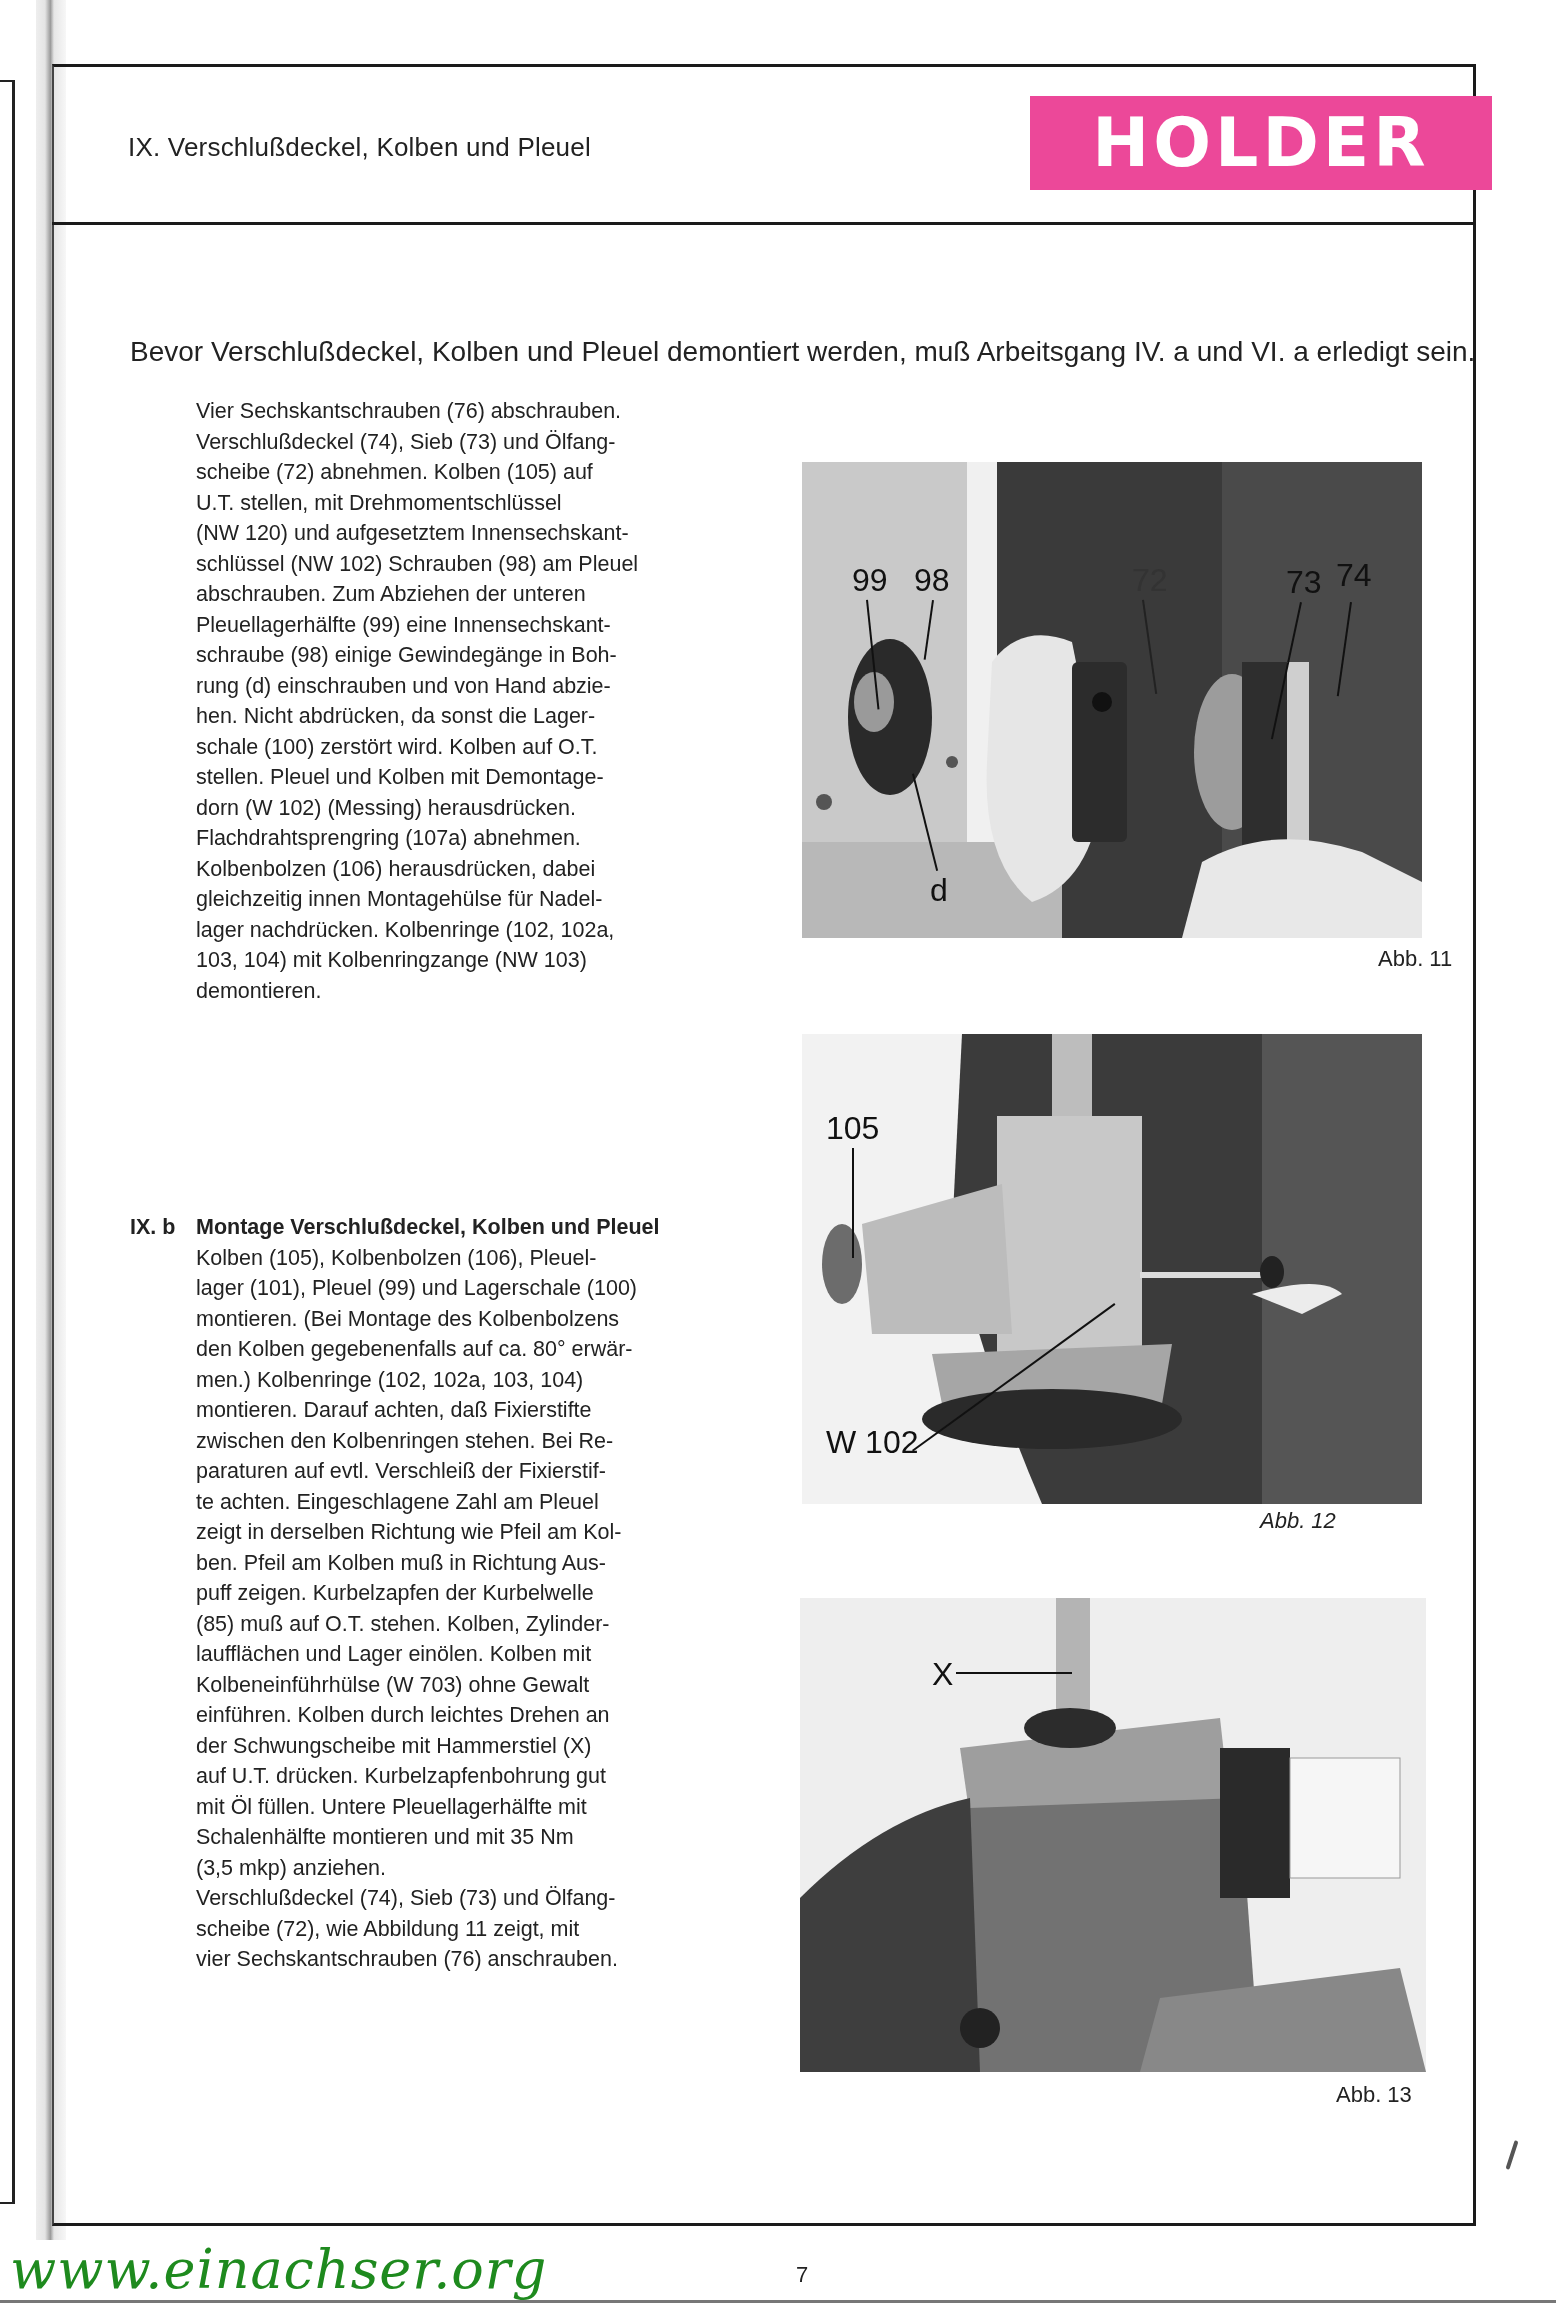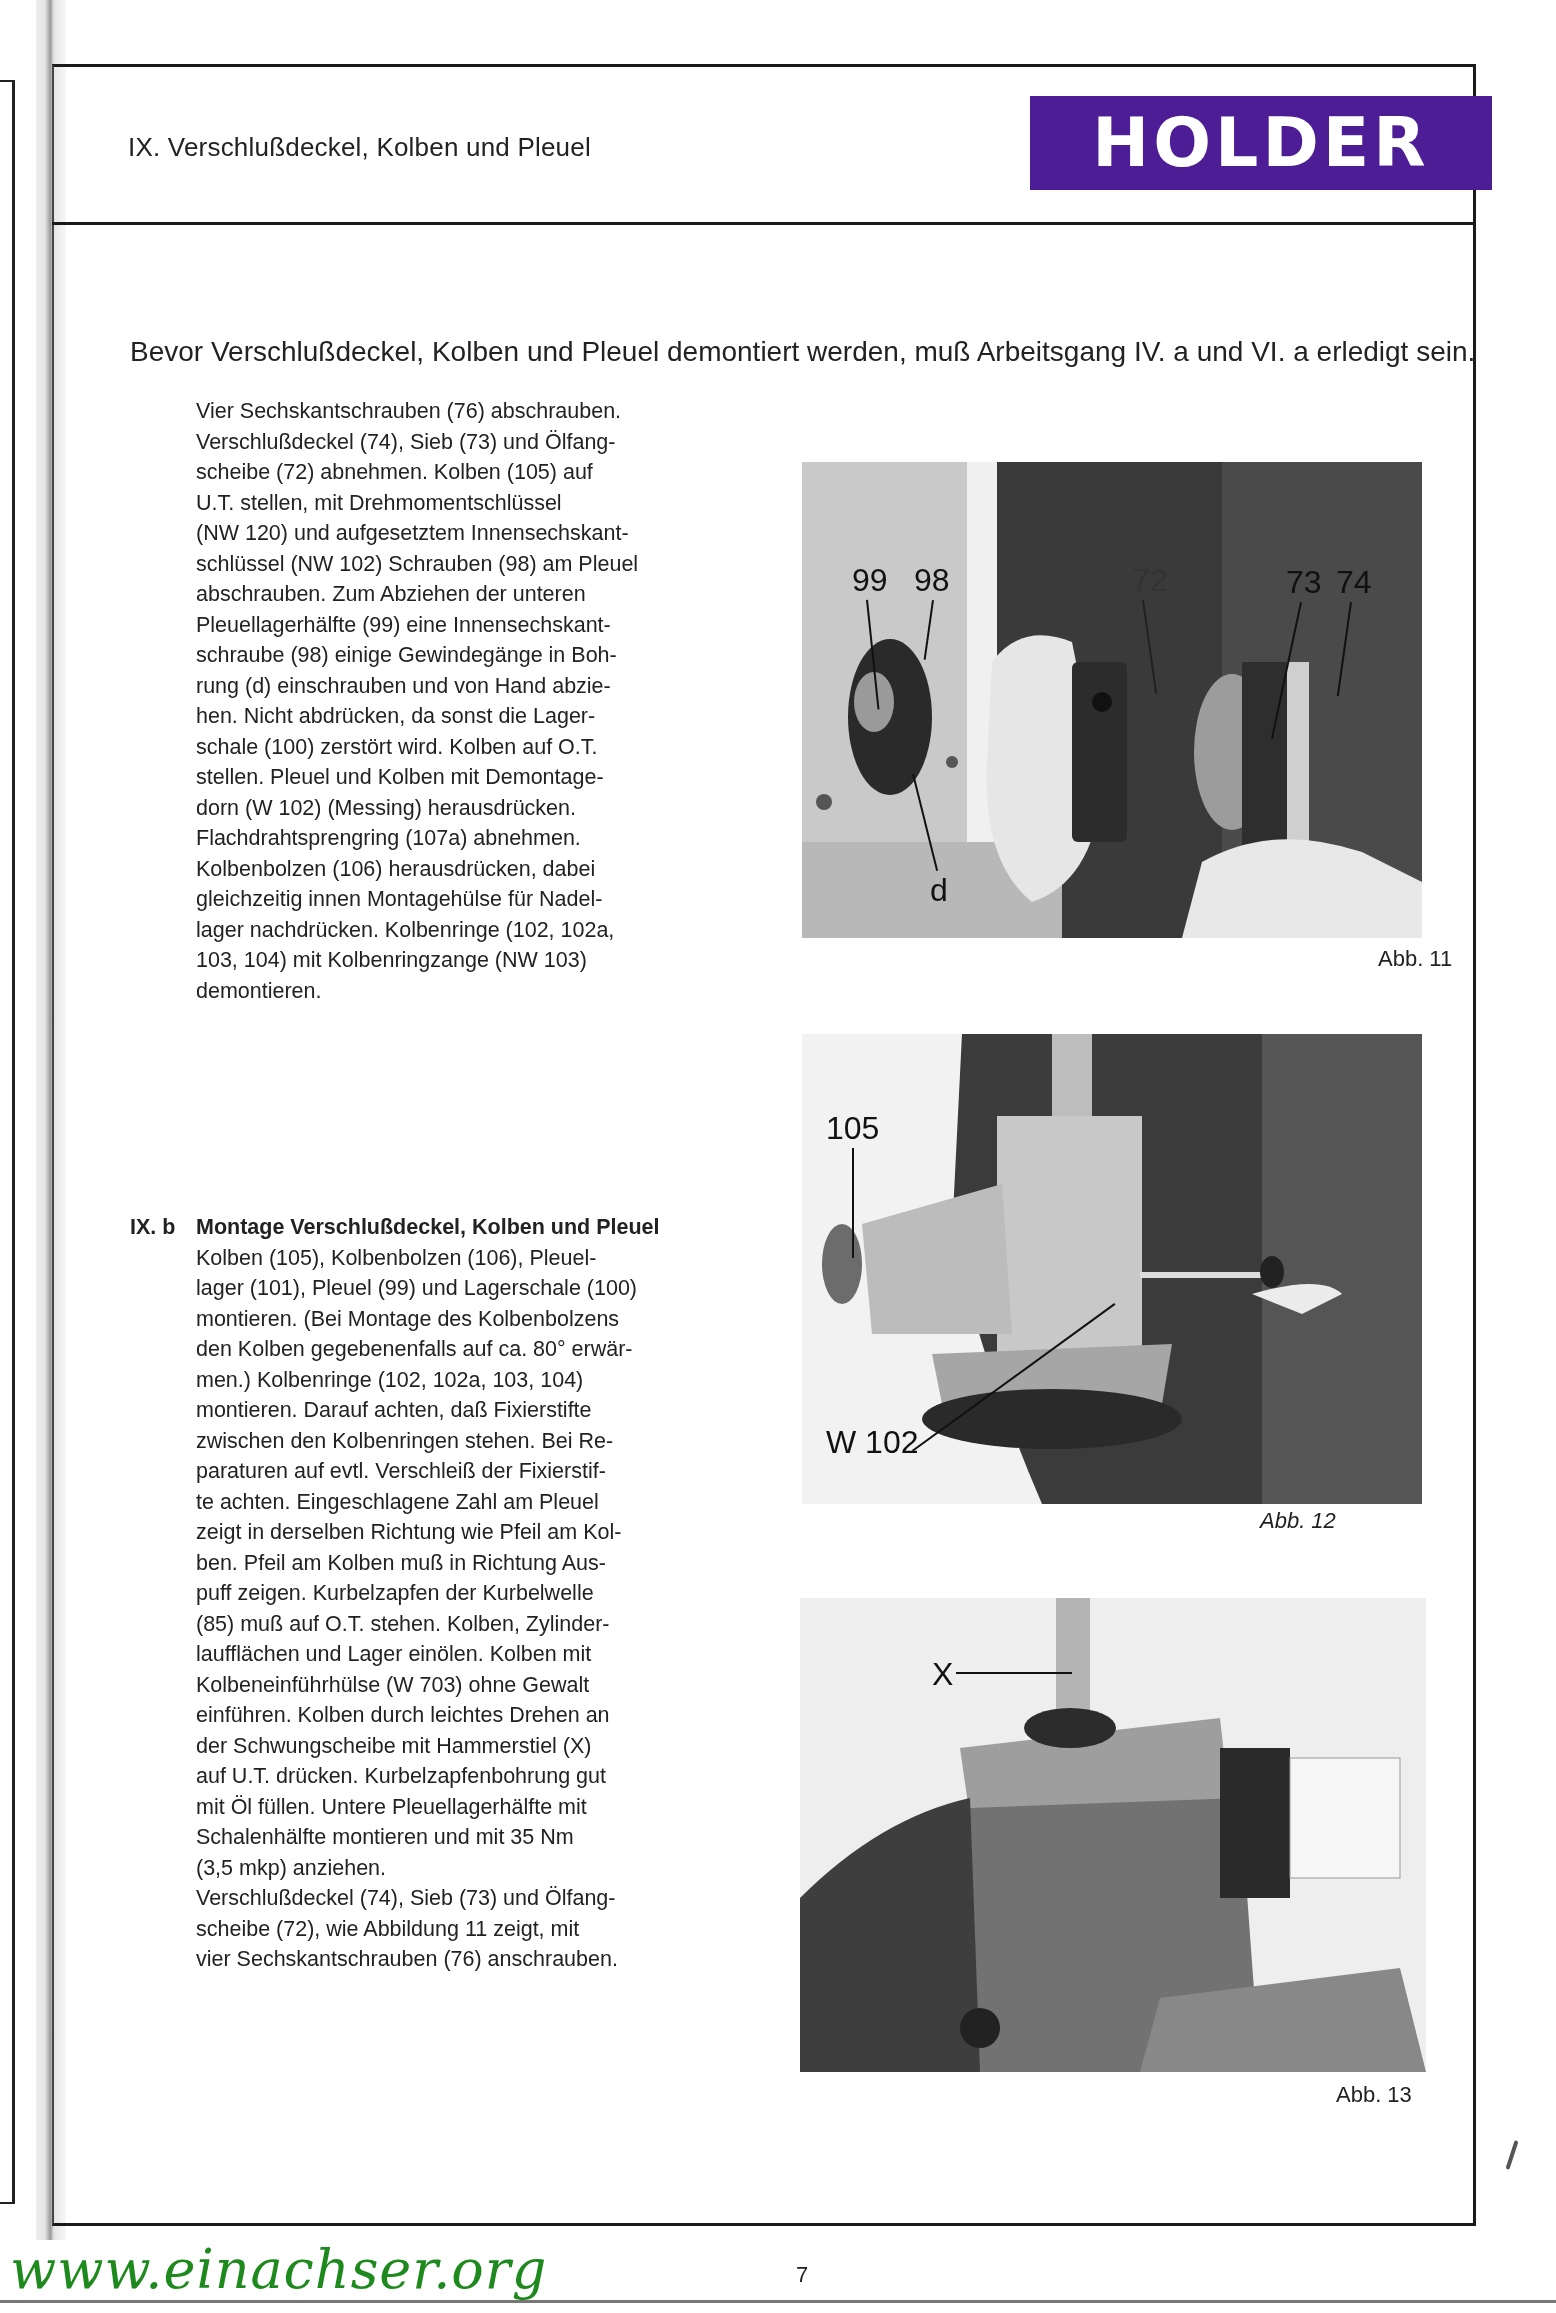--- a/index.html
+++ b/index.html
@@ -26,21 +26,21 @@
     .header-divider {
       position: absolute; left: 52px; top: 222px; width: 1424px; height: 0;
       border-top: 3px solid #1a1a1a;
     }
     .page-title {
       position: absolute; left: 128px; top: 132px;
       font-size: 26px; letter-spacing: 0.2px; color: #222;
     }
     .logo {
       position: absolute; left: 1030px; top: 96px; width: 462px; height: 94px;
-      background: #4c1d95; box-sizing: border-box;
+      background: #ec4899; box-sizing: border-box;
       display: flex; align-items: center; justify-content: center;
     }
     .logo span {
       color: #ffffff; font-family: "DejaVu Sans", sans-serif; font-weight: bold;
       font-size: 68px; letter-spacing: 4px; line-height: 1;
     }
     .intro {
       position: absolute; left: 130px; top: 336px;
       font-size: 28px; color: #222;
     }
@@ -169,21 +169,21 @@
     <circle cx="300" cy="240" r="10" fill="#111"></circle>
     <ellipse cx="430" cy="290" rx="38" ry="78" fill="#9c9c9c"></ellipse>
     <rect x="440" y="200" width="50" height="185" fill="#2e2e2e"></rect>
     <rect x="485" y="200" width="22" height="185" fill="#cfcfcf"></rect>
     <path d="M400 400 Q470 360 560 390 L620 420 L620 476 L380 476 Z" fill="#e8e8e8"></path>
   </svg>
   <span class="callout" style="left:50px; top:102px;">99</span>
   <span class="callout" style="left:112px; top:102px;">98</span>
   <span class="callout" style="left:330px; top:102px; color:#333;">72</span>
   <span class="callout" style="left:484px; top:104px;">73</span>
-  <span class="callout" style="left:534px; top:104px;">74</span>
+  <span class="callout" style="left:534px; top:97px;">74</span>
   <span class="callout" style="left:128px; top:412px;">d</span>
   <div class="leader" style="left:64px; top:138px; width:2px; height:110px; transform:rotate(-6deg);"></div>
   <div class="leader" style="left:130px; top:138px; width:2px; height:60px; transform:rotate(8deg);"></div>
   <div class="leader" style="left:110px; top:312px; width:2px; height:100px; transform:rotate(-14deg);"></div>
   <div class="leader" style="left:340px; top:138px; width:2px; height:95px; transform:rotate(-8deg); background:#222;"></div>
   <div class="leader" style="left:498px; top:140px; width:2px; height:140px; transform:rotate(12deg);"></div>
   <div class="leader" style="left:548px; top:140px; width:2px; height:95px; transform:rotate(8deg);"></div>
 </div>
 <div class="caption" style="left:1336px; top:946px;margin-left:42px;">Abb. 11</div>
 

